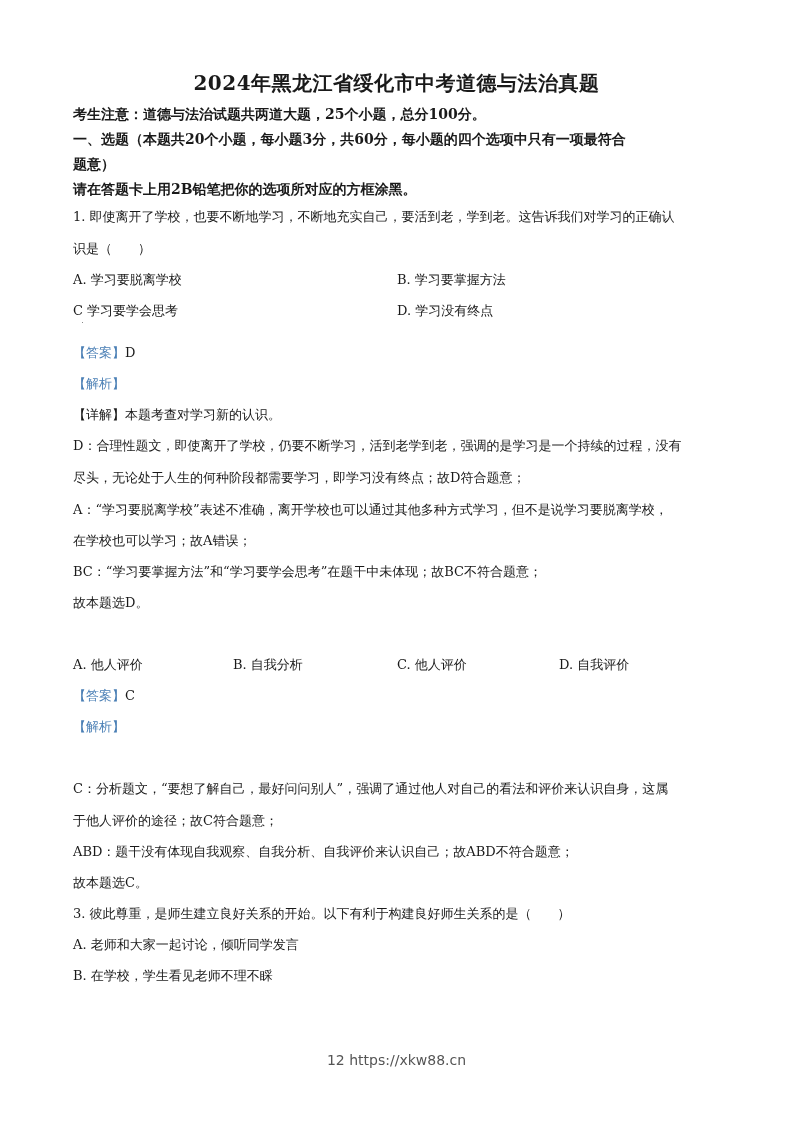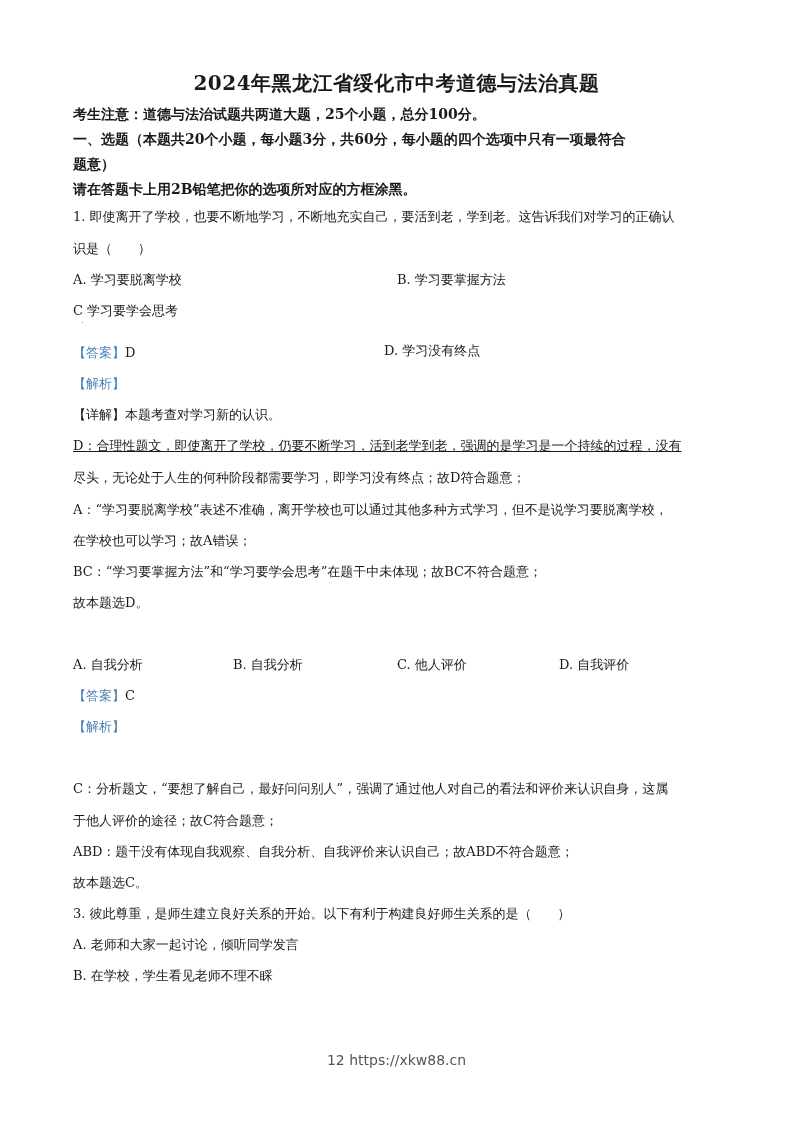--- a/index.html
+++ b/index.html
@@ -25,36 +25,36 @@
   <div class="line bold" style="top:106px;">考生注意：道德与法治试题共两道大题，25个小题，总分100分。</div>
   <div class="line bold" style="top:131px;">一、选题（本题共20个小题，每小题3分，共60分，每小题的四个选项中只有一项最符合</div>
   <div class="line bold" style="top:156px;">题意）</div>
   <div class="line bold" style="top:181px;">请在答题卡上用2B铅笔把你的选项所对应的方框涂黑。</div>
 
   <div class="line" style="top:208px;">1. 即使离开了学校，也要不断地学习，不断地充实自己，要活到老，学到老。这告诉我们对学习的正确认</div>
   <div class="line" style="top:240px;">识是（　　）</div>
   <div class="opt" style="left:73px; top:271px;">A. 学习要脱离学校</div>
   <div class="opt" style="left:397px; top:271px;">B. 学习要掌握方法</div>
   <div class="opt" style="left:73px; top:302px;">C  学习要学会思考</div>
-  <div class="opt" style="left:384px; top:302px;margin-top:40px;">D. 学习没有终点</div>
+  <div class="opt" style="left:397px; top:302px;">D. 学习没有终点</div>
   <div class="dot"></div>
 
   <div class="line" style="top:344px;">
     <span class="blue">【答案】</span><span>D</span>
   </div>
   <div class="line blue" style="top:375px;">【解析】</div>
   <div class="line" style="top:406px;">【详解】本题考查对学习新的认识。</div>
-  <div class="line" style="top:437px;text-decoration:underline;">D：合理性题文，即使离开了学校，仍要不断学习，活到老学到老，强调的是学习是一个持续的过程，没有</div>
+  <div class="line" style="top:437px;">D：合理性题文，即使离开了学校，仍要不断学习，活到老学到老，强调的是学习是一个持续的过程，没有</div>
   <div class="line" style="top:469px;">尽头，无论处于人生的何种阶段都需要学习，即学习没有终点；故D符合题意；</div>
   <div class="line" style="top:501px;">A：“学习要脱离学校”表述不准确，离开学校也可以通过其他多种方式学习，但不是说学习要脱离学校，</div>
   <div class="line" style="top:532px;">在学校也可以学习；故A错误；</div>
   <div class="line" style="top:563px;">BC：“学习要掌握方法”和“学习要学会思考”在题干中未体现；故BC不符合题意；</div>
   <div class="line" style="top:594px;">故本题选D。</div>
 
-  <div class="opt" style="left:73px; top:656px;">A. 自我分析</div>
+  <div class="opt" style="left:73px; top:656px;">A. 他人评价</div>
   <div class="opt" style="left:233px; top:656px;">B. 自我分析</div>
   <div class="opt" style="left:397px; top:656px;">C. 他人评价</div>
   <div class="opt" style="left:559px; top:656px;">D. 自我评价</div>
 
   <div class="line" style="top:687px;">
     <span class="blue">【答案】</span><span>C</span>
   </div>
   <div class="line blue" style="top:718px;">【解析】</div>
   <div class="line" style="top:780px;">C：分析题文，“要想了解自己，最好问问别人”，强调了通过他人对自己的看法和评价来认识自身，这属</div>
   <div class="line" style="top:812px;">于他人评价的途径；故C符合题意；</div>

